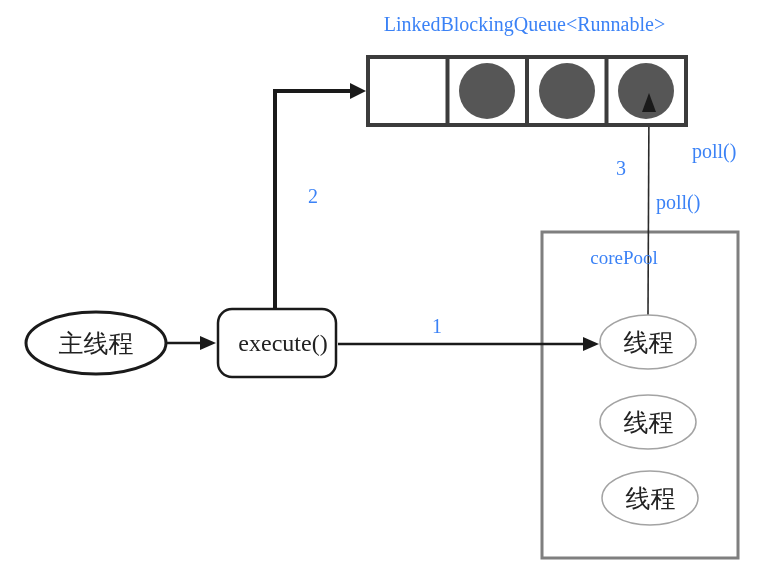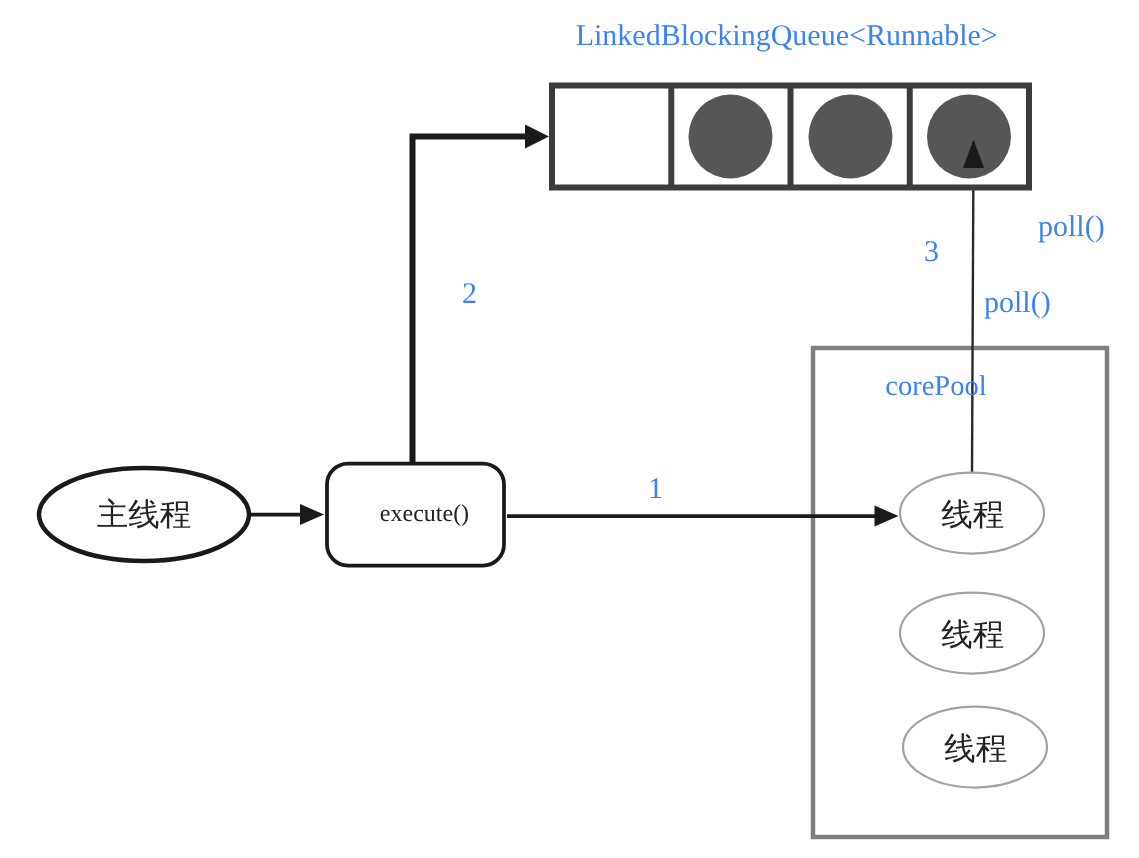--- a/index.html
+++ b/index.html
@@ -15,24 +15,24 @@
   .lbl{position:absolute;white-space:nowrap;color:#3b82f6;}
   .lbl-title{left:352px;top:13px;width:345px;text-align:center;font-size:20px;}
   .lbl-poll{left:692px;top:140px;font-size:20px;}
   .lbl-take{left:656px;top:191px;font-size:20px;}
   .lbl-step3{left:616px;top:157px;font-size:20px;}
   .lbl-step2{left:308px;top:185px;font-size:20px;}
   .lbl-step1{left:432px;top:315px;font-size:20px;}
   .lbl-corepool{left:542px;top:247px;width:164px;text-align:center;font-size:19px;}
   .node-text{
     position:absolute;display:flex;align-items:center;justify-content:center;
-    font-size:21px;color:#222;
+    font-size:25px;color:#222;
   }
   .txt-main{left:28px;top:312px;width:136px;height:62px;}
-  .txt-execute{left:218px;top:309px;width:130px;height:68px;font-size:16px;}
+  .txt-execute{left:218px;top:309px;width:130px;height:68px;font-size:24px;}
   .txt-thread1{left:601px;top:316px;width:95px;height:53px;}
   .txt-thread2{left:601px;top:396px;width:95px;height:53px;}
   .txt-thread3{left:603px;top:472px;width:95px;height:53px;}
 </style>
 </head>
 <body>
 
 <div class="canvas">
 
   <svg class="svg-layer" width="759" height="572" viewBox="0 0 759 572">

